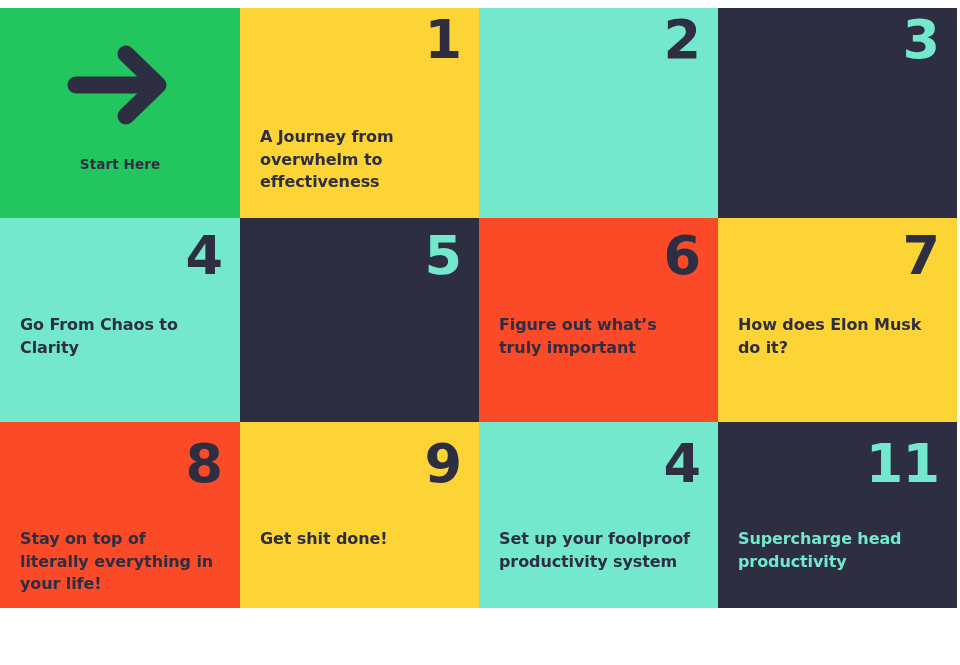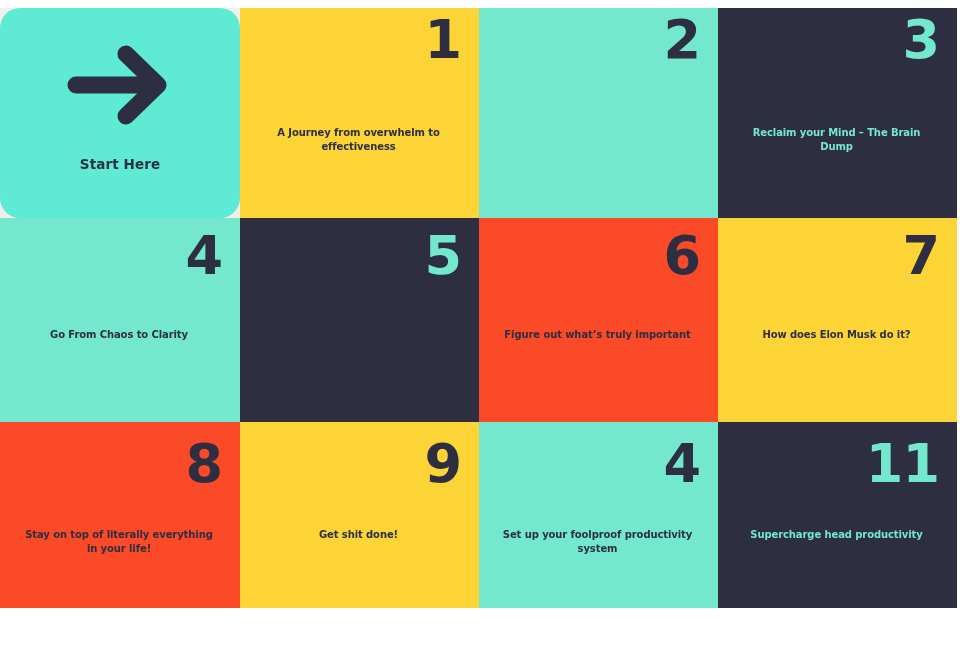--- a/index.html
+++ b/index.html
@@ -42,26 +42,25 @@
     font-weight: 700;
     line-height: 1.05;
     letter-spacing: -1px;
     font-family: "DejaVu Sans", sans-serif;
   }
 
   .cell-title {
     position: absolute;
     left: 20px;
     right: 22px;
-    font-size: 10px;
+    font-size: 16px;
     font-weight: 700;
     line-height: 1.42;
     letter-spacing: -0.1px;
     font-family: "DejaVu Sans", sans-serif;
-    text-align: center;
   }
 
   
   .t-yellow            { background: #fcd436; }
   .t-yellow .cell-number,
   .t-yellow .cell-title { color: #2e2e42; }
 
   
   .t-teal              { background: #73e8cd; }
   .t-teal .cell-number,
@@ -71,25 +70,25 @@
   .t-dark              { background: #2e2e42; }
   .t-dark .cell-number,
   .t-dark .cell-title   { color: #73e8cd; }
 
   
   .t-red               { background: #fa4a28; }
   .t-red .cell-number,
   .t-red .cell-title    { color: #2e2e42; }
 
   
-  .t-blank             { background: #5eead4; border-radius: 20px; }
+  .t-blank             { background: #22c55e; }
 
   
   .row-1 .cell-title { top: 118px; }
-  .row-2 .cell-title { top: 110px; }
+  .row-2 .cell-title { top: 96px; }
   .row-3 .cell-title { top: 106px; }
 
   .row-2 .cell-number { top: 10px; }
   .row-3 .cell-number { top: 14px; }
 
   
   .intro {
     display: flex;
     flex-direction: column;
     align-items: center;
@@ -131,21 +130,20 @@
     <div class="cell-number">1</div>
     <div class="cell-title">A Journey from overwhelm to effectiveness</div>
   </div>
 
   <div class="cell t-teal row-1">
     <div class="cell-number">2</div>
   </div>
 
   <div class="cell t-dark row-1">
     <div class="cell-number">3</div>
-    <div class="cell-title">Reclaim your Mind – The Brain Dump</div>
   </div>
 
   <div class="cell t-teal row-2">
     <div class="cell-number">4</div>
     <div class="cell-title">Go From Chaos to Clarity</div>
   </div>
 
   <div class="cell t-dark row-2">
     <div class="cell-number">5</div>
   </div>

